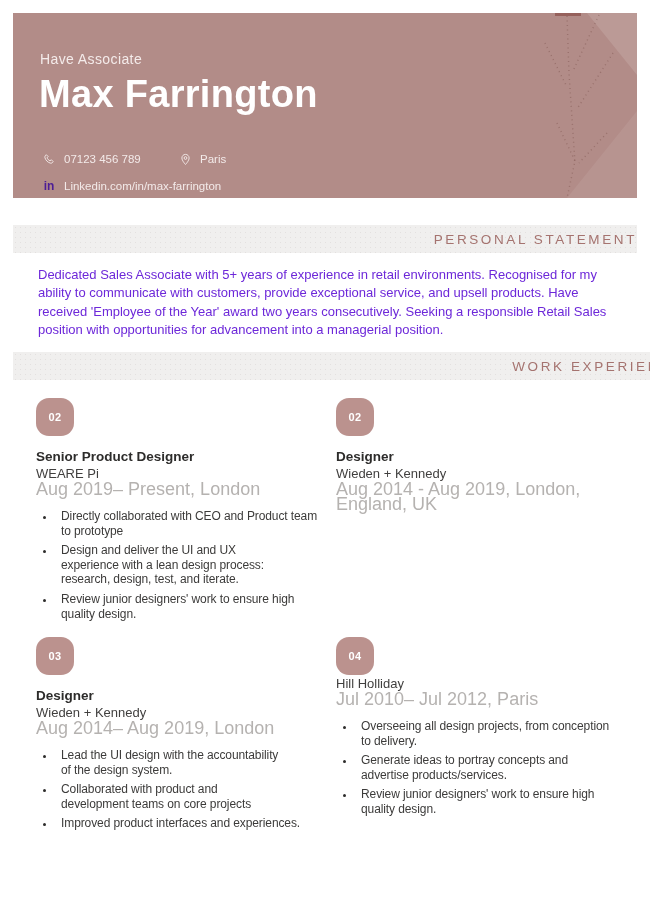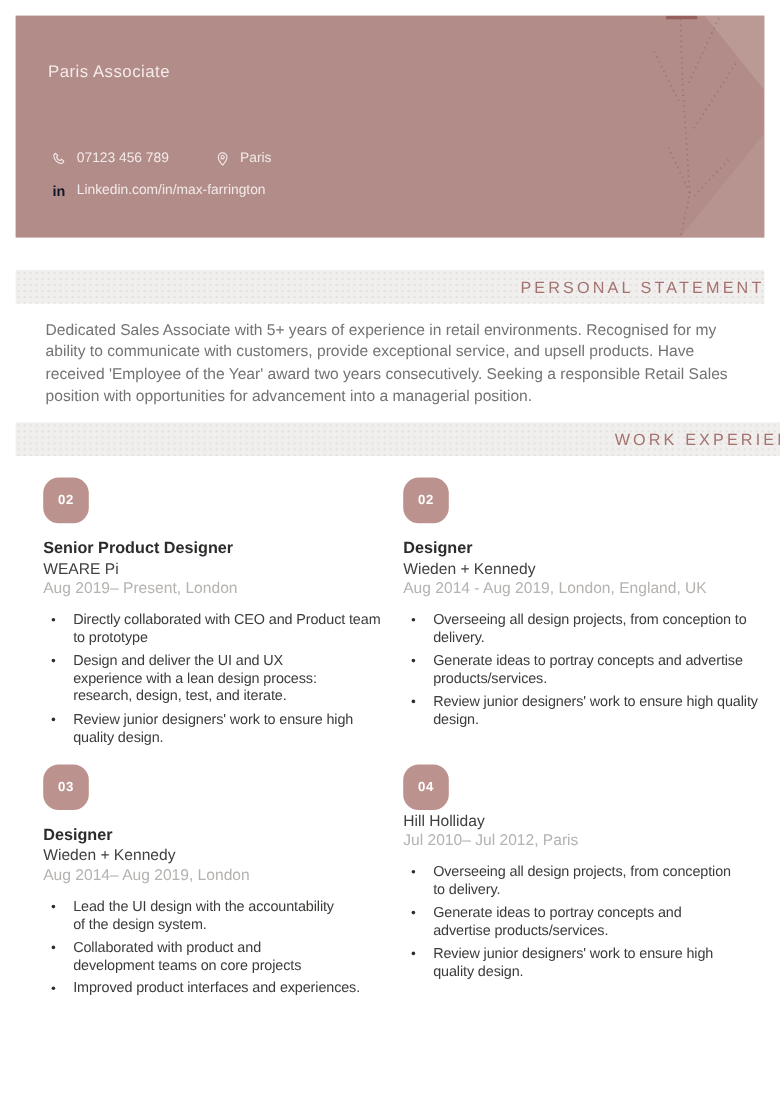--- a/index.html
+++ b/index.html
@@ -6,52 +6,52 @@
   .page{position:relative;width:650px;height:919px;background:#ffffff;overflow:hidden;
         font-family:"Liberation Sans",sans-serif;}
 
   
   .header{position:absolute;left:13px;top:13px;width:624px;height:185px;
           background:#b28c88;color:#ffffff;overflow:hidden;}
   .header-deco{position:absolute;right:0;top:0;width:220px;height:185px;pointer-events:none;}
   .role{position:absolute;left:27px;top:38px;font-size:14px;letter-spacing:.4px;color:#f4ebea;}
   .name{position:absolute;left:26px;top:60px;font-size:38px;font-weight:bold;
         letter-spacing:.3px;color:#ffffff;}
-  .contact{position:absolute;left:29px;top:112px;display:grid;
+  .contact{position:absolute;left:29px;top:139px;display:grid;
            grid-template-columns:118px auto;column-gap:18px;row-gap:13px;
            font-size:11.5px;color:#f3eae9;}
   .contact-item{display:flex;align-items:center;gap:8px;white-space:nowrap;}
   .cicon{width:14px;height:14px;display:flex;align-items:center;justify-content:center;flex:0 0 14px;}
   .cicon svg{width:13px;height:13px;display:block;}
-  .in-glyph{font-size:12px;font-weight:bold;color:#0f172a;line-height:1;letter-spacing:0;}
+  .in-glyph{font-size:12px;font-weight:bold;color:#4c1d95;line-height:1;letter-spacing:0;}
 
   
   .band{position:absolute;left:13px;width:624px;height:28px;background:#f0efee;
         background-image:radial-gradient(#e3e0df 0.8px,transparent 0.9px);
         background-size:5px 5px;display:flex;align-items:center;justify-content:flex-end;}
   .band-personal{top:225px;}
   .band-work{top:352px;padding-left:47px;}
   .band-title{color:#a5736f;font-size:13.5px;letter-spacing:2.6px;font-weight:500;}
 
   
   .statement{position:absolute;left:38px;top:266px;width:578px;font-size:13px;
-             line-height:1.42;color:#737373;}
+             line-height:1.42;color:#6d28d9;}
 
   
   .job{position:absolute;width:300px;}
   .job-pos-0{left:36px;top:398px;}
   .job-pos-1{left:336px;top:398px;}
   .job-pos-2{left:36px;top:637px;}
   .job-pos-3{left:336px;top:637px;}
   .badge{width:38px;height:38px;border-radius:13px;background:#bb928e;color:#ffffff;
          display:flex;align-items:center;justify-content:center;font-size:11px;
          font-weight:bold;letter-spacing:.5px;}
   .job-title{margin-top:13px;font-size:13.5px;font-weight:bold;color:#2d2c2b;line-height:16px;}
   .job-company{margin-top:1px;font-size:13px;color:#403f3e;line-height:15px;}
-  .job-dates{margin-top:1px;font-size:13px;color:#b5b2b0;line-height:15px;}
+  .job-dates{margin-top:1px;font-size:18px;color:#b5b2b0;line-height:15px;}
   .job-bullets{margin:12px 0 0;padding-left:20px;}
   .job-bullets li{font-size:12px;color:#3c3b3a;line-height:14.6px;margin-bottom:5px;
                   padding-left:5px;white-space:pre-line;letter-spacing:-0.1px;}
   .job-bullets li::marker{color:#2d2c2b;font-size:11px;}
 </style>
 </head>
 <body>
 
 <div class="page">
 
@@ -63,21 +63,22 @@
       <g stroke="rgba(96,52,48,0.30)" stroke-width="1.4" stroke-dasharray="1,3.5" fill="none">
         <path d="M150 3 L152 60 L158 150"></path>
         <path d="M182 2 L156 58"></path>
         <path d="M128 30 L150 74"></path>
         <path d="M196 40 L160 96"></path>
         <path d="M140 110 L158 148 L150 185"></path>
         <path d="M190 120 L162 150"></path>
       </g>
     </svg>
 
-    <div class="role">Paris Associate</div>
+    <div class="role">Have Associate</div>
+    <div class="name">Max Farrington</div>
 
     <div class="contact">
       <div class="contact-item">
         <span class="cicon">
           <svg viewBox="0 0 14 14">
               <path d="M3.6 1.9 L5.5 3.8 L4.4 5.2 C4.8 6.5 6.3 8 7.6 8.4 L9 7.3 L10.9 9.2 C10.3 10.6 9.2 11.2 7.9 10.9 C5.2 10.2 2.8 7.8 2.1 5.1 C1.8 3.8 2.3 2.6 3.6 1.9 Z" fill="none" stroke="#f3eae9" stroke-width="1"></path>
             </svg>
         </span>
         <span>07123 456 789</span>
       </div>
@@ -123,28 +124,20 @@
           <li>Review junior designers' work to ensure high
 quality design.</li>
         </ul>
     </div>
 
     <div class="job job-pos-1">
       <div class="badge">02</div>
       <div class="job-title">Designer</div>
       <div class="job-company">Wieden + Kennedy</div>
       <div class="job-dates">Aug 2014 - Aug 2019, London, England, UK</div>
-      <ul class="job-bullets">
-          <li>Overseeing all design projects, from conception to
-delivery.</li>
-          <li>Generate ideas to portray concepts and advertise
-products/services.</li>
-          <li>Review junior designers' work to ensure high quality
-design.</li>
-        </ul>
     </div>
 
     <div class="job job-pos-2">
       <div class="badge">03</div>
       <div class="job-title">Designer</div>
       <div class="job-company">Wieden + Kennedy</div>
       <div class="job-dates">Aug 2014– Aug 2019, London</div>
       <ul class="job-bullets">
           <li>Lead the UI design with the accountability
 of the design system.</li>

